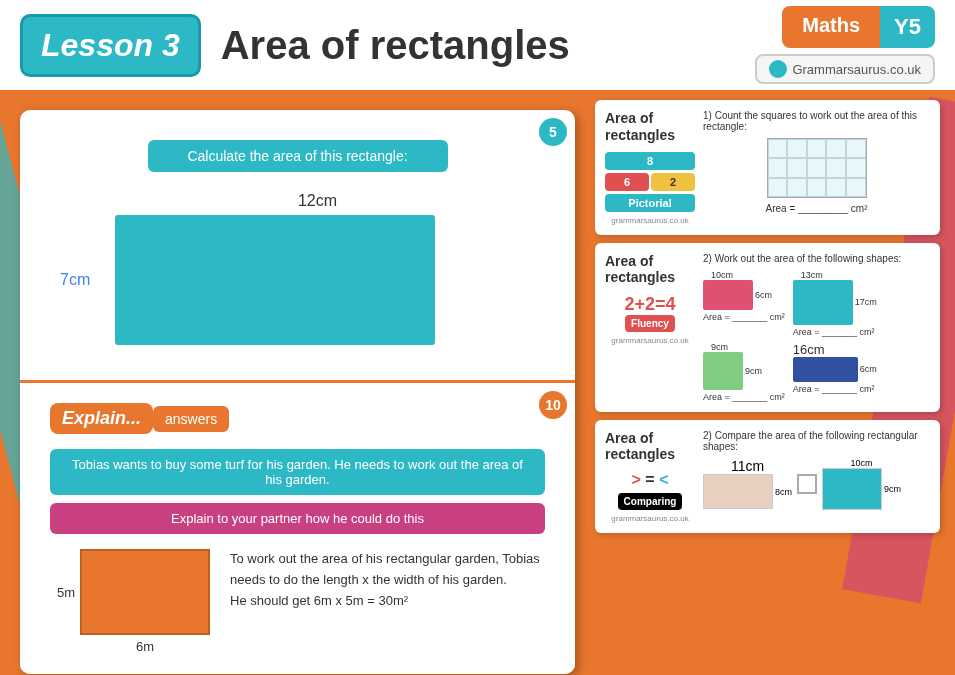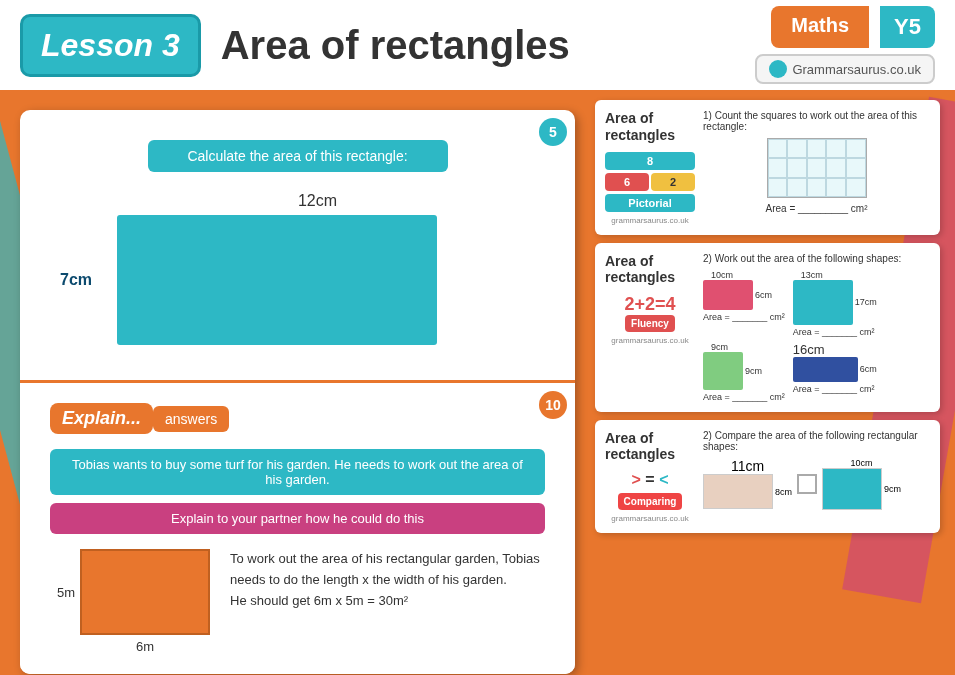--- a/index.html
+++ b/index.html
@@ -50,21 +50,21 @@
       flex: 1;
     }
     .subject-badges {
       display: flex;
       flex-direction: column;
       gap: 6px;
       align-items: flex-end;
     }
     .top-badges {
       display: flex;
-      gap: 11px;
+      gap: 0;
     }
     .maths-badge {
       background: #e8762d;
       color: white;
       font-size: 20px;
       font-weight: bold;
       padding: 8px 20px;
       border-radius: 8px 0 0 8px;
     }
     .year-badge {
@@ -150,24 +150,23 @@
       margin-bottom: 5px;
       margin-left: 40px;
     }
     .rectangle-wrapper {
       display: flex;
       align-items: center;
       gap: 10px;
     }
     .rect-side-label {
       font-size: 16px;
-      color: #0c4a6e;
+      color: #3b82f6;
       writing-mode: horizontal-tb;
       margin-right: 15px;
-      font-weight: bold;
     }
     .main-rectangle {
       background: #2db8c5;
       width: 320px;
       height: 130px;
       border-radius: 3px;
     }
 
     
     .slide-bottom {
@@ -304,21 +303,21 @@
       padding: 3px 6px;
       border-radius: 4px;
       font-size: 11px;
       font-weight: bold;
     }
     .ws-badge-teal { background: #2db8c5; color: white; }
     .ws-badge-red { background: #e05050; color: white; }
     .ws-badge-yellow { background: #f0c040; color: #333; }
     .ws-badge-pictorial { background: #2db8c5; color: white; }
     .ws-badge-fluency { background: #e05050; color: white; font-size: 10px; }
-    .ws-badge-comparing { background: #ef4444; color: white; font-size: 10px; }
+    .ws-badge-comparing { background: #000000; color: white; font-size: 10px; }
     .fluency-badge-container {
       display: flex;
       flex-direction: column;
       align-items: center;
     }
     .fluency-big-text {
       font-size: 18px;
       font-weight: bold;
       color: #e05050;
     }

